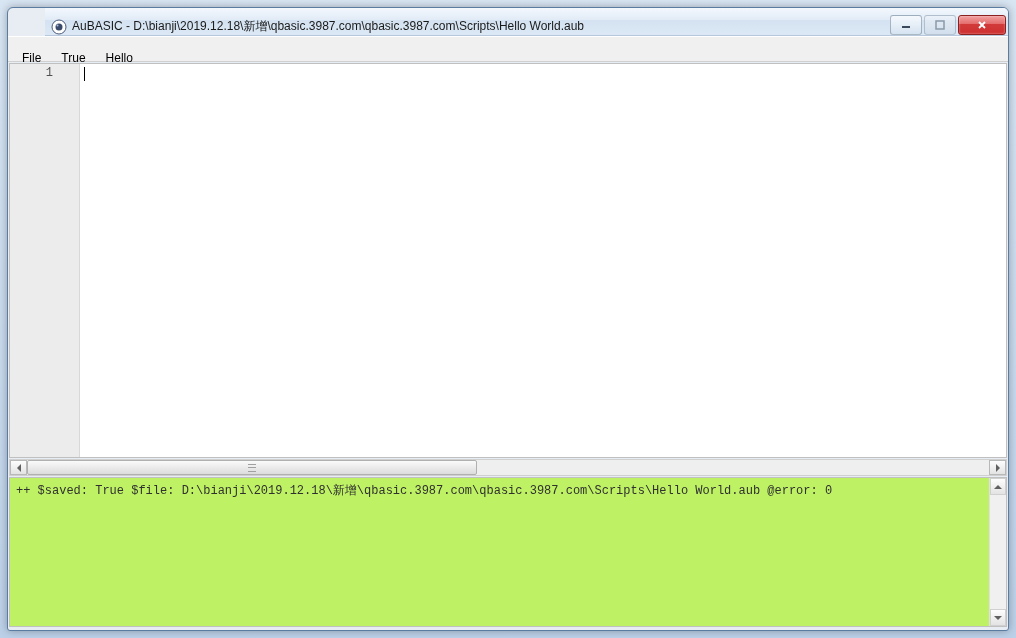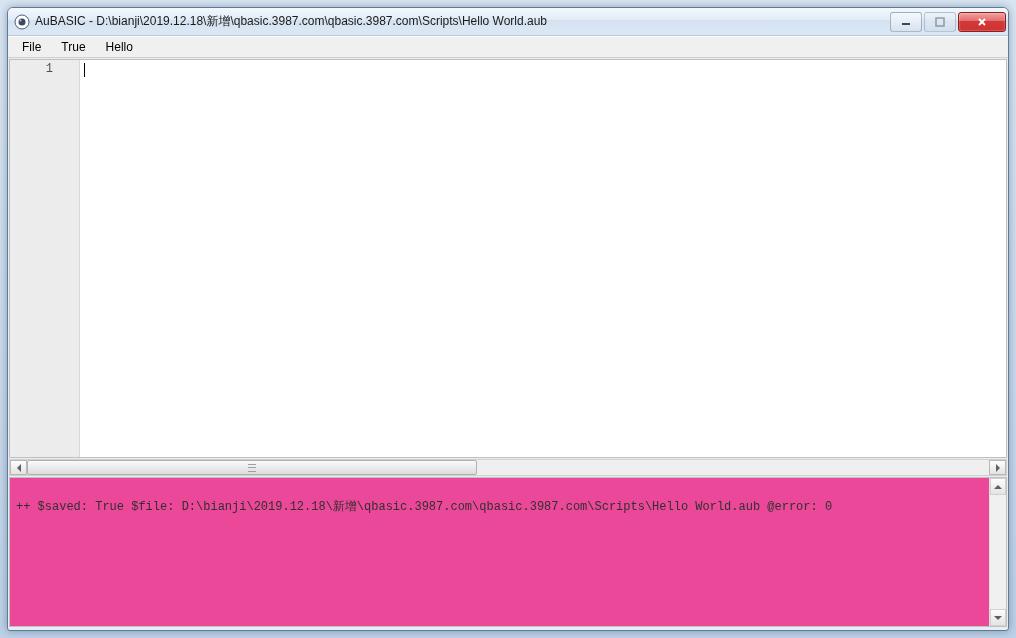--- a/index.html
+++ b/index.html
@@ -24,23 +24,24 @@
       border-radius: 6px 6px 3px 3px;
       overflow: hidden;
       display: flex;
       flex-direction: column;
       box-shadow: 0 0 8px rgba(0,0,0,0.3);
     }
     .titlebar {
       height: 28px;
       background: linear-gradient(to bottom, #f3f8fd 0%, #e1ebf6 45%, #d4e2f1 46%, #dce8f5 100%);
       display: flex;
-      align-items: center;
+      align-items: flex-end;
       padding: 0 2px 0 6px;
       border-bottom: 1px solid #b8c8dc;
+      margin-left: 37px;
     }
     .app-icon {
       width: 16px;
       height: 16px;
       margin-right: 5px;
       display: flex;
       align-items: center;
       justify-content: center;
     }
     .app-icon svg {
@@ -84,22 +85,22 @@
       box-shadow: inset 0 0 2px rgba(255,255,255,0.6);
     }
     .win-btn svg {
       width: 10px;
       height: 10px;
     }
     .menubar {
       height: 22px;
       background: #f0f0f0;
       display: flex;
-      align-items: center;
-      padding: 6px 4px;
+      align-items: flex-start;
+      padding: 12px 4px;
       border-top: 1px solid #fff;
       border-bottom: 1px solid #d0d0d0;
     }
     .menu-item {
       padding: 2px 10px;
       color: #000;
       cursor: default;
     }
     .editor-area {
       flex: 1;
@@ -181,24 +182,24 @@
       display: flex;
       flex-direction: column;
       justify-content: space-between;
     }
     .hscroll-thumb-grip span {
       height: 1px;
       background: #a0a0a0;
     }
     .console-area {
       height: 150px;
-      background: #ec4899;
+      background: #bef264;
       border: 1px solid #c0c0c0;
       margin: 1px 1px 3px 1px;
-      padding: 20px 6px;
+      padding: 4px 6px;
       font-family: "SimSun", "Courier New", monospace;
       font-size: 12px;
       color: #303030;
       position: relative;
       overflow: hidden;
     }
     .console-vscroll {
       position: absolute;
       right: 0;
       top: 0;

